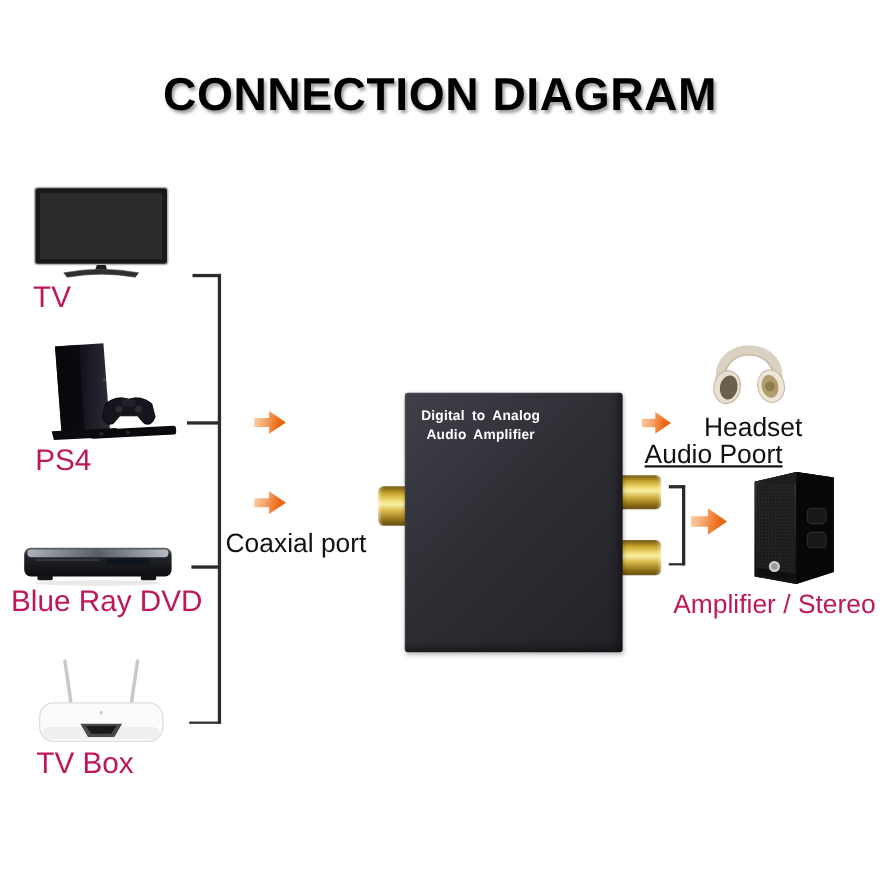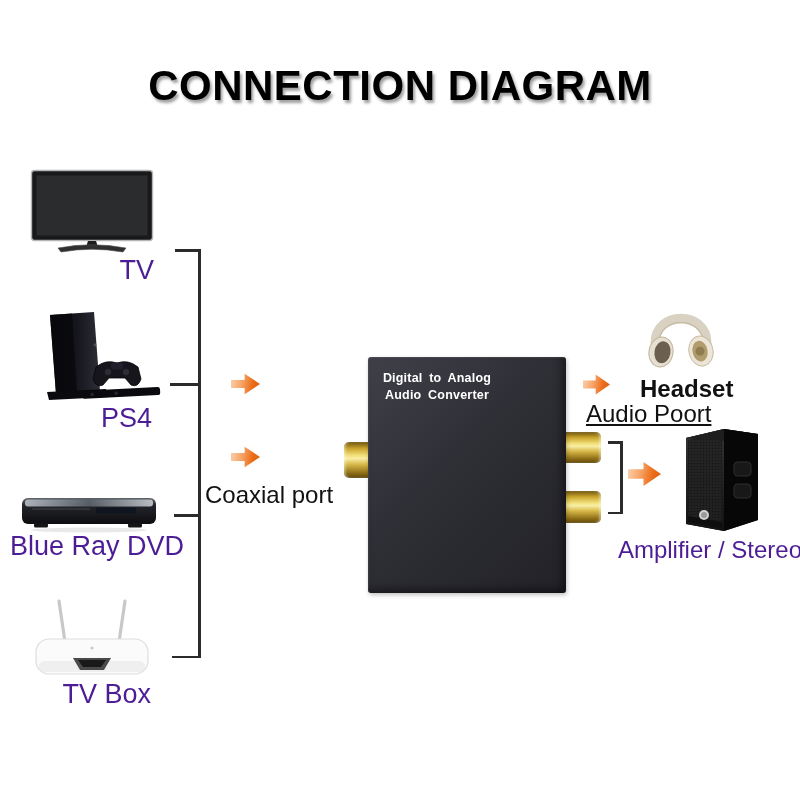--- a/index.html
+++ b/index.html
@@ -8,21 +8,21 @@
     font-family:"Liberation Sans",sans-serif;color:#111;
   }
   .abs{position:absolute;}
   
   .title{
     left:0;right:0;top:62px;text-align:center;
     font-size:42px;font-weight:700;letter-spacing:0.5px;color:#000;
     text-shadow:2px 3px 3px rgba(0,0,0,0.38);
   }
   
-  .devlabel{font-size:27px;color:#4c1d95;text-align:right;white-space:nowrap;}
+  .devlabel{font-size:27px;color:#be185d;text-align:left;white-space:nowrap;}
   .portlabel{font-size:24px;color:#111;white-space:nowrap;}
   
   .line{background:#2b2b2b;}
   
   .oarrow{
     background:linear-gradient(100deg,#fbd3b1 0%,#f6a468 38%,#ec6c18 72%,#d95d0d 100%);
     clip-path:polygon(0 33%,47% 33%,47% 7%,100% 50%,47% 93%,47% 67%,0 67%);
   }
   
   .converter{
@@ -128,21 +128,21 @@
   <div class="abs oarrow" style="left:231px;top:372px;width:29px;height:24px;"></div>
 
   <div class="abs oarrow" style="left:231px;top:445px;width:29px;height:24px;"></div>
   <div class="abs portlabel" style="left:205px;top:481px;">Coaxial port</div>
 
   <div class="abs gold capL" style="left:344px;top:442px;width:26px;height:36px;"></div>
 
   <div class="abs converter">
     <div class="convtext">
       <div>Digital to Analog</div>
-      <div>Audio Converter</div>
+      <div>Audio Amplifier</div>
     </div>
   </div>
 
   <div class="abs gold capR" style="left:563px;top:432px;width:38px;height:31px;"></div>
   <div class="abs gold capR" style="left:563px;top:491px;width:38px;height:32px;"></div>
 
   <div class="abs line" style="left:620px;top:441px;width:2.5px;height:73px;"></div>
   <div class="abs line" style="left:608px;top:441px;width:14px;height:2.5px;"></div>
   <div class="abs line" style="left:608px;top:511.5px;width:14px;height:2.5px;"></div>
 
@@ -154,21 +154,21 @@
       <ellipse cx="17.5" cy="55" rx="8" ry="11" fill="#6b604e"></ellipse>
     </g>
     <g transform="rotate(-12 56 54)">
       <ellipse cx="56" cy="54" rx="12" ry="15" fill="#ece5d8" stroke="#c7bca2" stroke-width="1"></ellipse>
       <ellipse cx="55" cy="54" rx="7.5" ry="10.5" fill="#b09c6d"></ellipse>
       <circle cx="55" cy="54" r="4.5" fill="#8f7c4f"></circle>
     </g>
   </svg>
 
   <div class="abs oarrow" style="left:583px;top:373px;width:27px;height:23px;"></div>
-  <div class="abs portlabel" style="left:640px;top:375px;font-weight:bold;">Headset</div>
+  <div class="abs portlabel" style="left:640px;top:375px;">Headset</div>
   <div class="abs portlabel" style="left:586px;top:400px;text-decoration:underline;">Audio Poort</div>
 
   <div class="abs oarrow" style="left:628px;top:460px;width:33px;height:28px;"></div>
 
   <svg class="abs" style="left:678px;top:426px;" width="88" height="108" viewBox="0 0 88 108">
     <defs>
       <linearGradient id="spf" x1="0" y1="0" x2="0" y2="1">
         <stop offset="0" stop-color="#343434"></stop>
           <stop offset="1" stop-color="#121212"></stop>
       </linearGradient>

